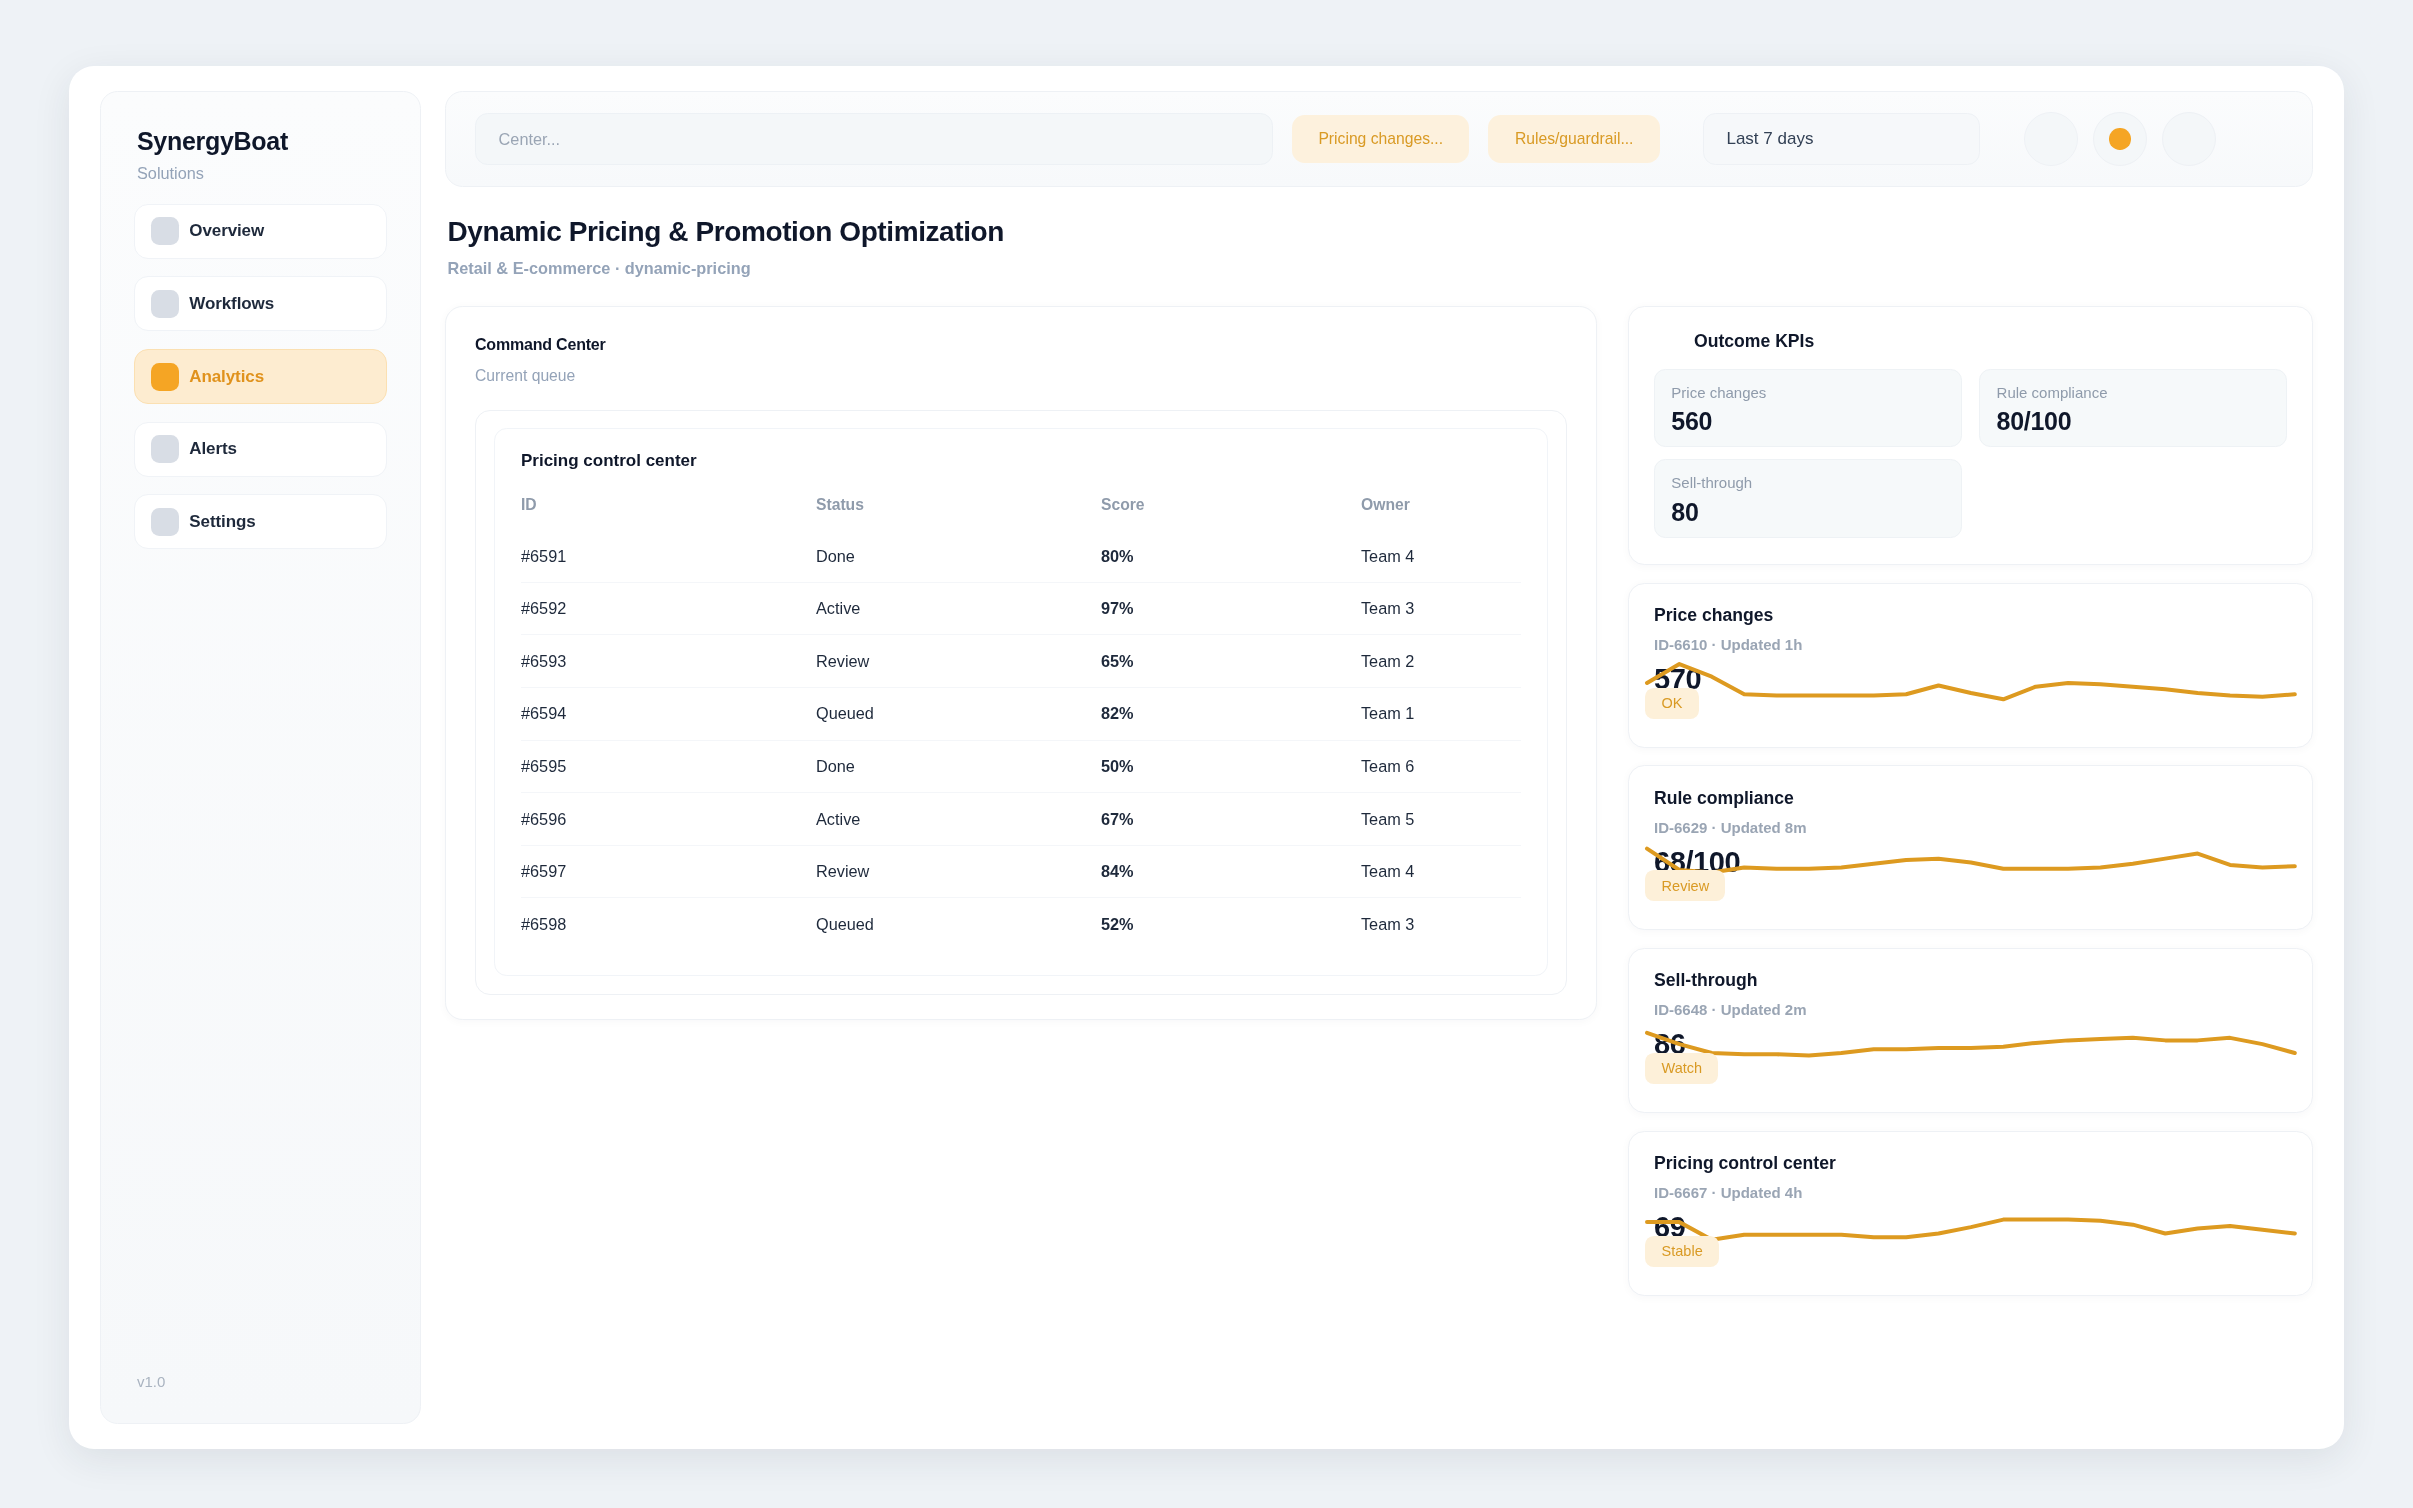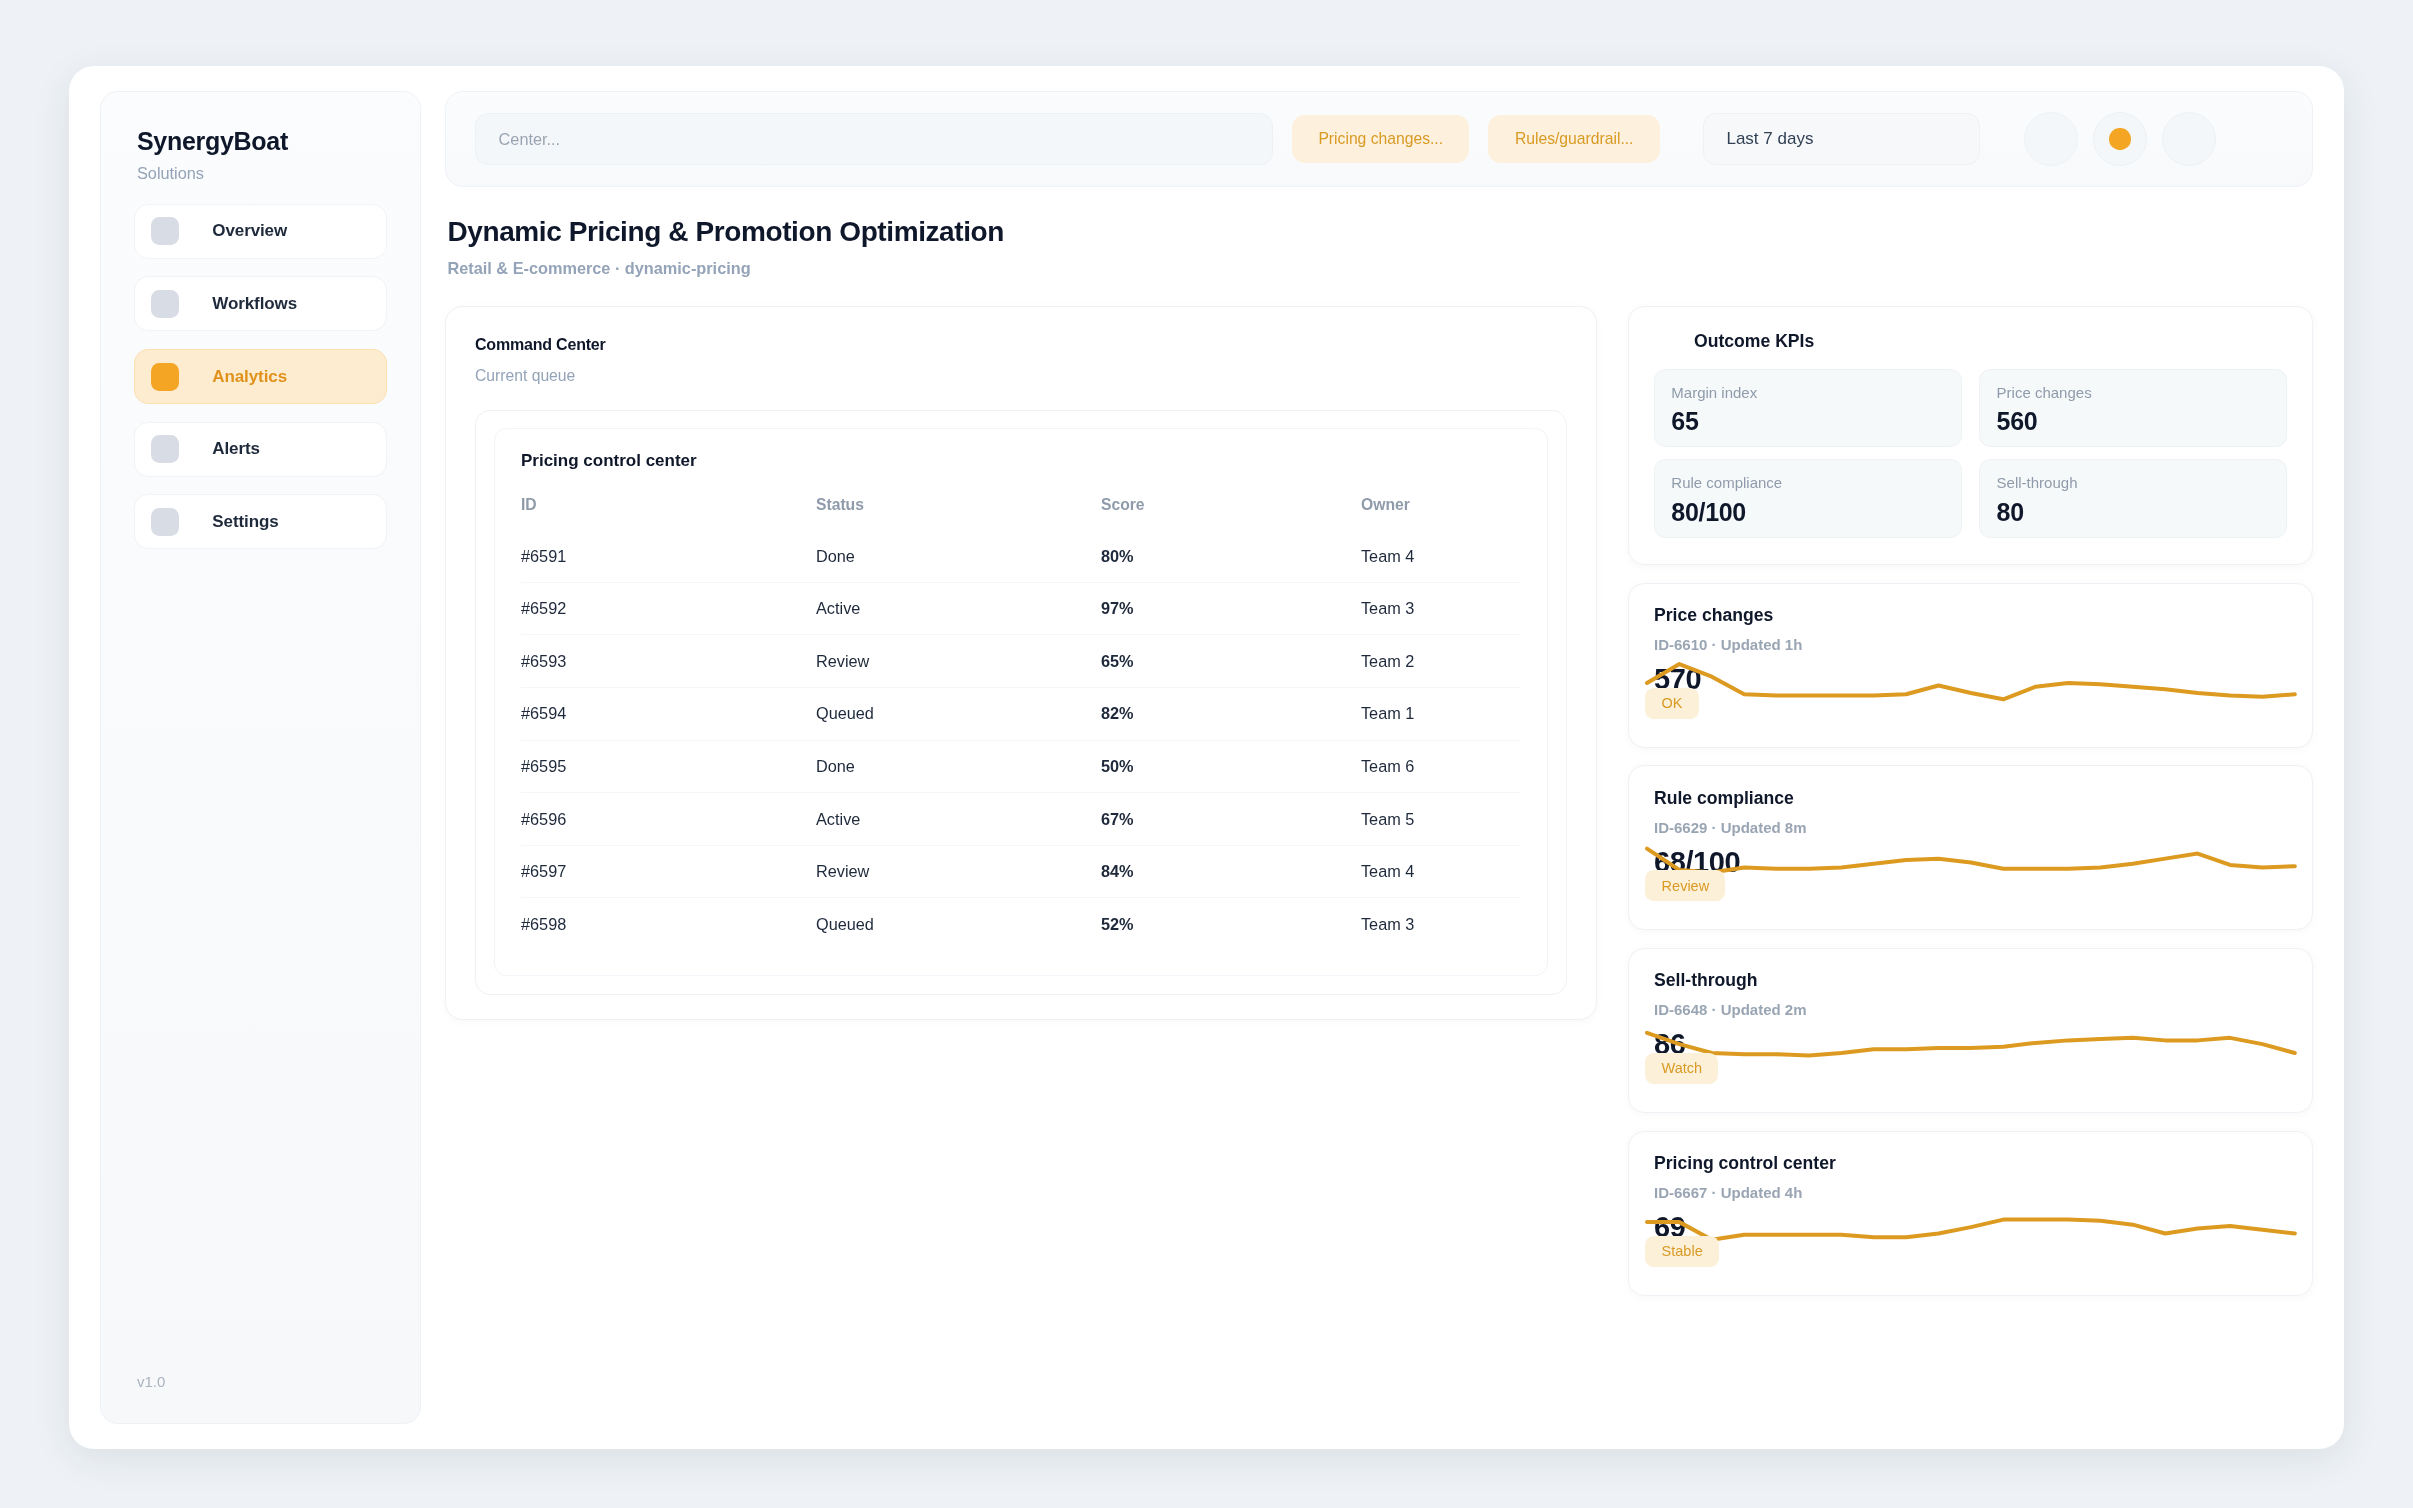--- a/index.html
+++ b/index.html
@@ -48,21 +48,21 @@
     font-size: 16.3px;
     color: #94a3b8;
     padding: 0 36px;
     margin-top: 7.5px;
     font-weight: 400;
   }
   .nav { margin-top: 21.4px; padding: 0 33px; }
   .nav-item {
     display: flex;
     align-items: center;
-    gap: 33px;
+    gap: 10px;
     height: 55px;
     padding: 0 16.3px;
     border-radius: 14px;
     background: #ffffff;
     border: 0.6px solid #f0f3f7;
     margin-bottom: 17.6px;
     cursor: pointer;
   }
   .nav-item.active {
     background: #fdecd0;
@@ -440,24 +440,20 @@
           </div>
         </section>
       </div>
 
       <div class="col-right">
 
         <section class="kpi-card">
           <div class="kpi-head">Outcome KPIs</div>
           <div class="kpi-grid" id="kpi-grid">
               <div class="kpi-tile">
-                <div class="kpi-label">Margin index</div>
-                <div class="kpi-value">65</div>
-              </div>
-              <div class="kpi-tile">
                 <div class="kpi-label">Price changes</div>
                 <div class="kpi-value">560</div>
               </div>
               <div class="kpi-tile">
                 <div class="kpi-label">Rule compliance</div>
                 <div class="kpi-value">80/100</div>
               </div>
               <div class="kpi-tile">
                 <div class="kpi-label">Sell-through</div>
                 <div class="kpi-value">80</div>

